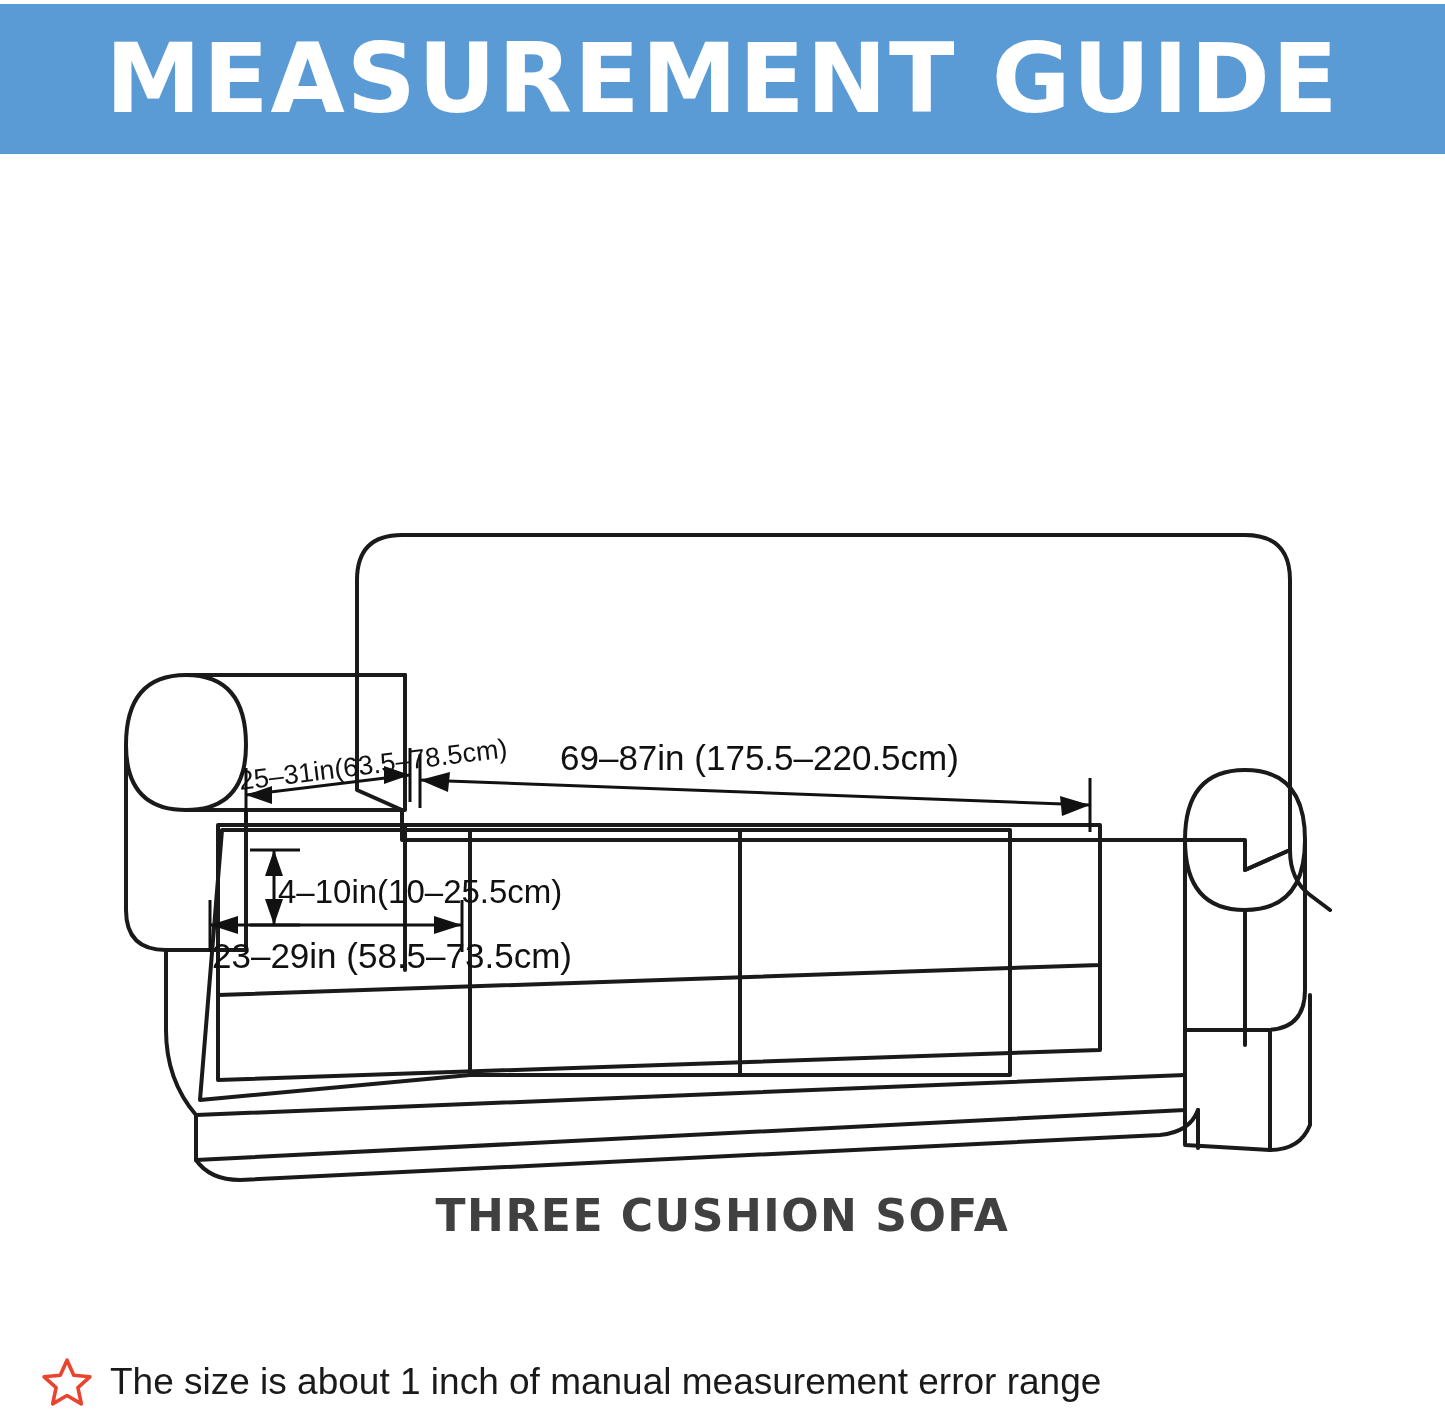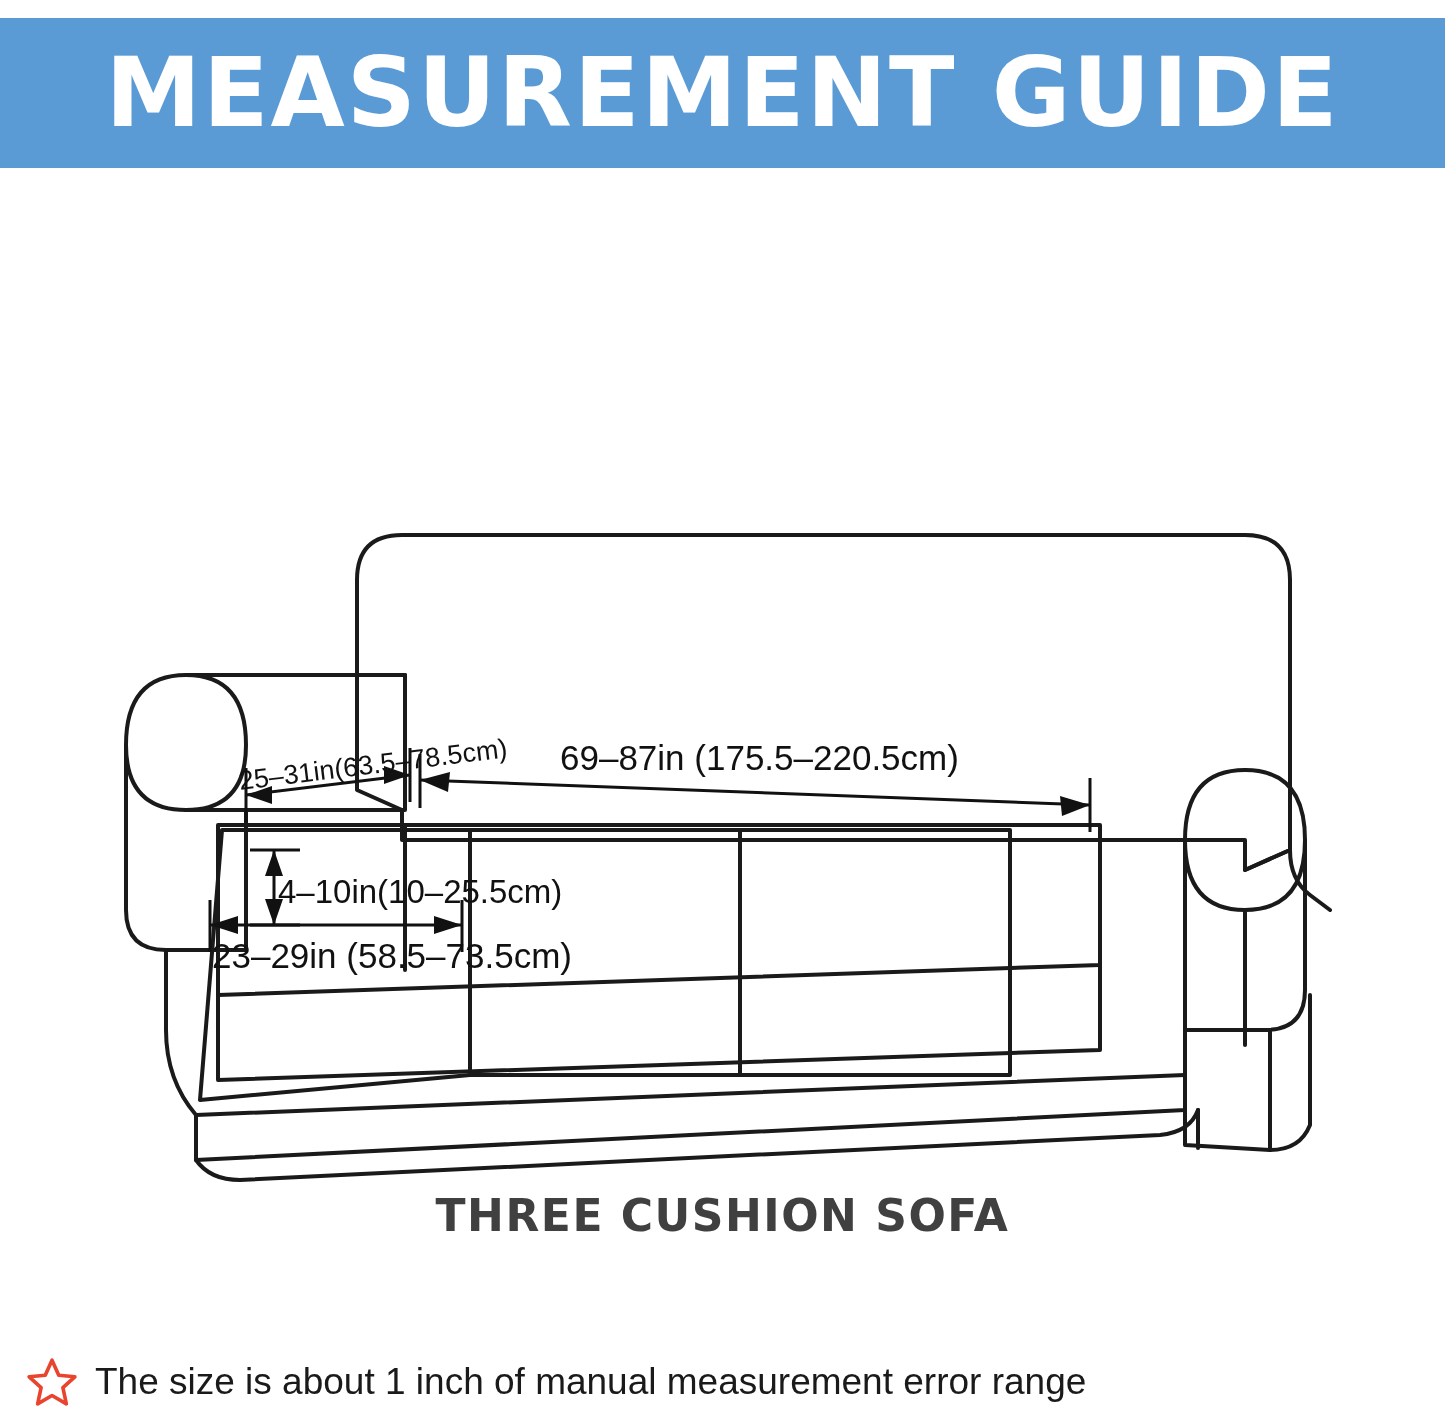--- a/index.html
+++ b/index.html
@@ -16,21 +16,21 @@
   }
   #page {
     position: relative;
     width: 1445px;
     height: 1428px;
     background: #ffffff;
   }
   .header-band {
     position: absolute;
     left: 0;
-    top: 18px;
+    top: 4px;
     width: 1445px;
     height: 150px;
     background: #5b9bd5;
     display: flex;
     align-items: center;
     justify-content: center;
   }
   .header-title {
     color: #ffffff;
     font-size: 96px;
@@ -62,21 +62,21 @@
     color: #404040;
     font-family: "DejaVu Sans", sans-serif;
   }
   .footnote-row {
     position: absolute;
     left: 0;
     top: 1355px;
     width: 1445px;
     display: flex;
     align-items: center;
-    padding-left: 25px;
+    padding-left: 40px;
     box-sizing: border-box;
   }
   .star-icon {
     width: 54px;
     height: 54px;
     flex: 0 0 54px;
     margin-right: 16px;
   }
   .footnote-text {
     font-size: 37px;

